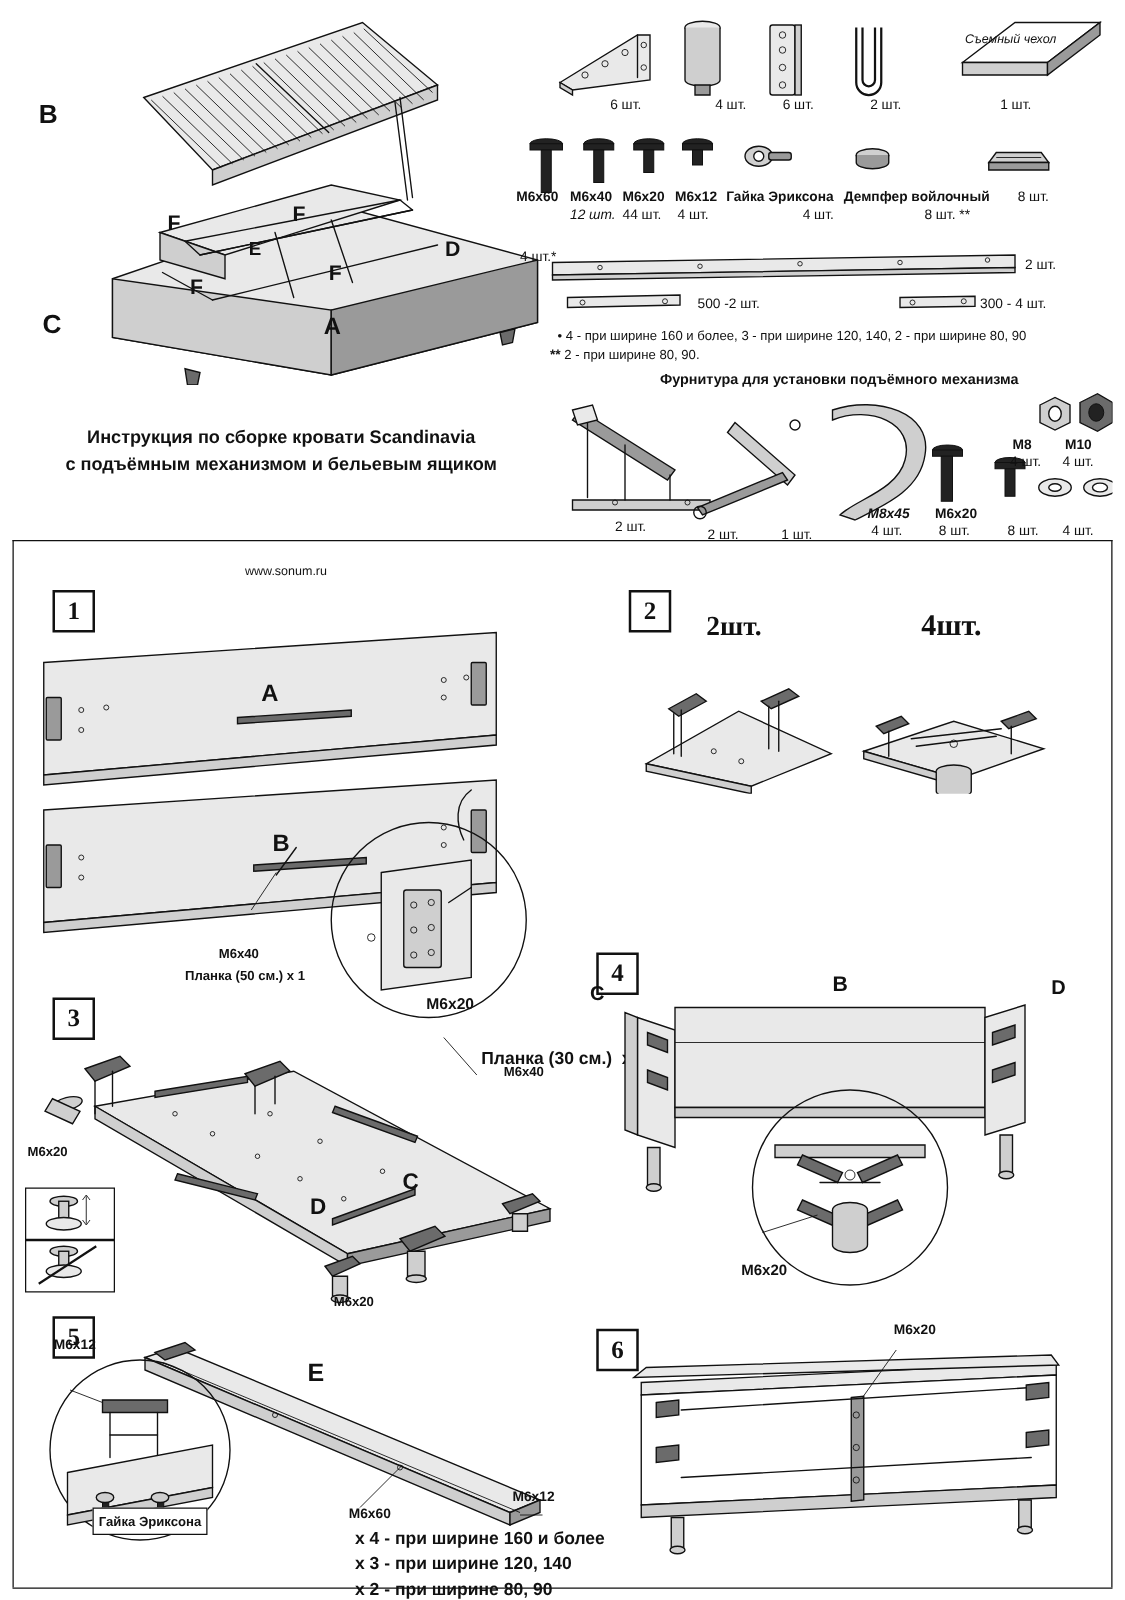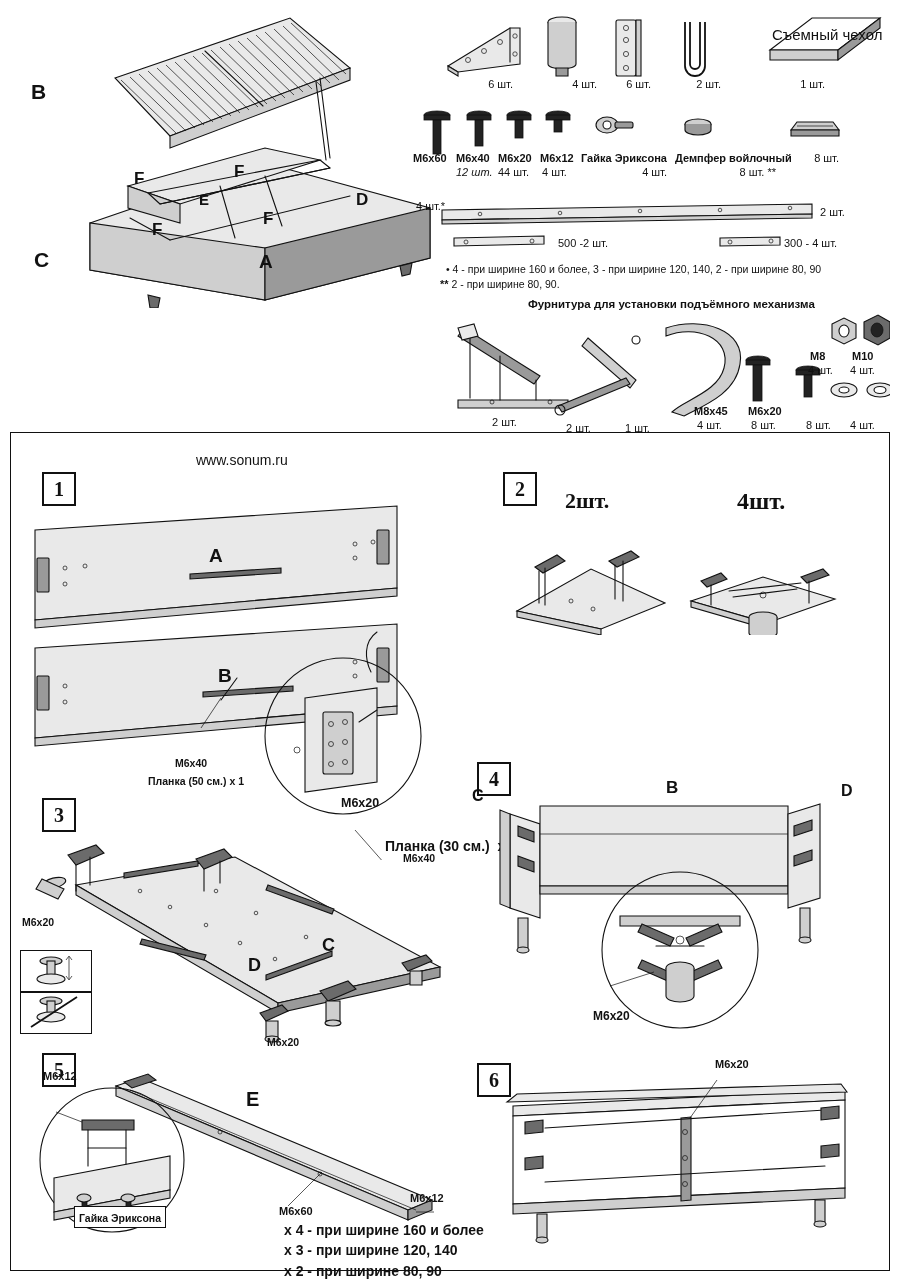--- a/index.html
+++ b/index.html
@@ -32,23 +32,23 @@
   .st-thin{fill:none;stroke:#111;stroke-width:0.7;}
   .st-thick{fill:none;stroke:#111;stroke-width:1.8;}
   .fl-l{fill:#e9e9e9;stroke:#111;stroke-width:1.1;}
   .fl-m{fill:#cfcfcf;stroke:#111;stroke-width:1.1;}
   .fl-d{fill:#9a9a9a;stroke:#111;stroke-width:1.1;}
   .fl-dd{fill:#6b6b6b;stroke:#111;stroke-width:1.1;}
   .fl-k{fill:#222;stroke:#111;stroke-width:0.8;}
   .fl-w{fill:#ffffff;stroke:#111;stroke-width:1.1;}
 
   .title-block{font-size:14.5px;font-weight:bold;text-align:center;line-height:1.5;}
-  .url{font-size:14px;}
+  .url{font-size:10px;}
   .note{font-size:10.5px;}
-  .tiny{font-size:15px;}
+  .tiny{font-size:10px;font-style:italic;}
 </style>
 </head>
 <body>
 
 <div class="abs" style="left:20px;top:8px;width:420px;height:300px;">
   <svg width="420" height="300" viewBox="0 0 420 300">
 
     <g>
       <path class="fl-l" d="M95,70 L270,10 L330,60 L150,128 Z"></path>
       <path class="fl-m" d="M150,128 L330,60 L330,72 L150,140 Z"></path>
@@ -104,20 +104,22 @@
 <div class="abs lbl" style="left:134px;top:169px;font-size:17px;font-weight:bold;">F</div>
 <div class="abs lbl" style="left:234px;top:162px;font-size:17px;font-weight:bold;">F</div>
 <div class="abs lbl" style="left:199px;top:191px;font-size:15px;font-weight:bold;">E</div>
 <div class="abs lbl" style="left:356px;top:190px;font-size:17px;font-weight:bold;">D</div>
 <div class="abs lbl" style="left:152px;top:220px;font-size:17px;font-weight:bold;">F</div>
 <div class="abs lbl" style="left:263px;top:209px;font-size:17px;font-weight:bold;">F</div>
 <div class="abs lbl" style="left:34px;top:248px;font-size:21px;font-weight:bold;">C</div>
 <div class="abs lbl" style="left:259px;top:251px;font-size:19px;font-weight:bold;">A</div>
 
 <div class="abs title-block" style="left:30px;top:340px;width:390px;">
+  <div>Инструкция по сборке кровати Scandinavia</div>
+  <div>с подъёмным механизмом и бельевым ящиком</div>
 </div>
 <div class="abs url" style="left:196px;top:452px;">www.sonum.ru</div>
 
 <div class="abs" style="left:440px;top:6px;width:450px;height:100px;">
   <svg width="450" height="100" viewBox="0 0 450 100">
 
     <g>
       <path class="fl-l" d="M8,60 L70,22 L80,22 L80,58 L18,66 Z"></path>
       <path class="fl-m" d="M8,60 L18,66 L18,70 L8,64 Z"></path>
       <path class="st" d="M70,22 L70,56"></path>
@@ -305,21 +307,21 @@
     </g>
     <g>
       <ellipse class="fl-l" cx="440" cy="78" rx="13" ry="7"></ellipse>
       <ellipse class="fl-w" cx="440" cy="78" rx="6" ry="3.5"></ellipse>
     </g>
   </svg>
 </div>
 <div class="abs lbl" style="left:492px;top:416px;">2 шт.</div>
 <div class="abs lbl" style="left:566px;top:422px;">2 шт.</div>
 <div class="abs lbl" style="left:625px;top:422px;">1 шт.</div>
-<div class="abs lbl b" style="left:694px;top:405px;">M8x45</div>
+<div class="abs lbl b" style="left:694px;top:405px;font-style:italic;">M8x45</div>
 <div class="abs lbl" style="left:697px;top:419px;">4 шт.</div>
 <div class="abs lbl b" style="left:748px;top:405px;">M6x20</div>
 <div class="abs lbl" style="left:751px;top:419px;">8 шт.</div>
 <div class="abs lbl b" style="left:810px;top:350px;">M8</div>
 <div class="abs lbl" style="left:808px;top:364px;">4 шт.</div>
 <div class="abs lbl b" style="left:852px;top:350px;">M10</div>
 <div class="abs lbl" style="left:850px;top:364px;">4 шт.</div>
 <div class="abs lbl" style="left:806px;top:419px;">8 шт.</div>
 <div class="abs lbl" style="left:850px;top:419px;">4 шт.</div>
 

